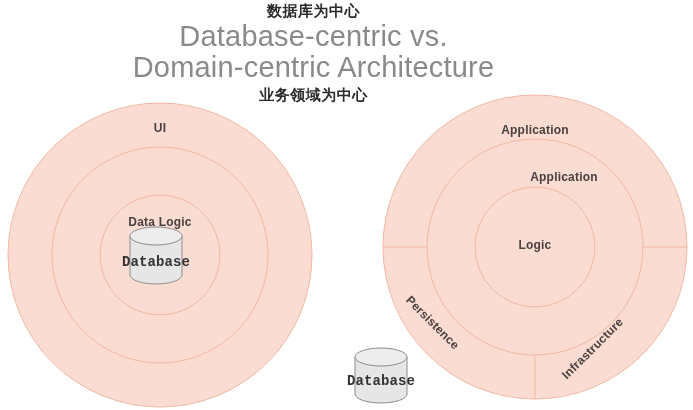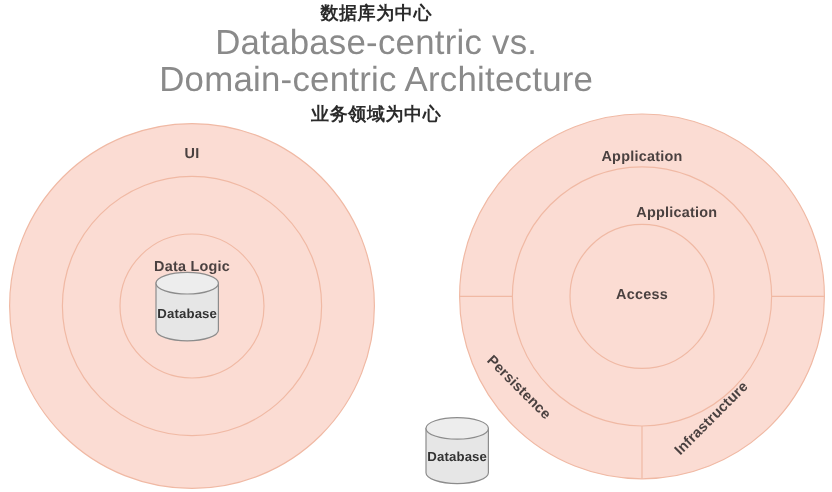--- a/index.html
+++ b/index.html
@@ -68,22 +68,22 @@
     white-space: nowrap;
     transform: translateX(-50%);
     letter-spacing: 0.2px;
   }
   .ring-label.rotated {
     transform: none;
     transform-origin: left center;
   }
   .db-caption {
     position: absolute;
-    font-family: Liberation Sans, sans-serif;
-    font-size: 11px;
+    font-family: Liberation Mono, monospace;
+    font-size: 14px;
     font-weight: 700;
     color: #333333;
     white-space: nowrap;
     transform: translate(-50%, -50%);
     letter-spacing: 0.1px;
   }
 </style>
 </head>
 <body>
 
@@ -126,19 +126,19 @@
     </g>
   </svg>
 
   <div class="ring-label" style="left:160px; top:121px;">UI</div>
   <div class="ring-label" style="left:160px; top:215px;">Data Logic</div>
 
   <div class="db-caption" style="left:156px; top:262px;">Database</div>
 
   <div class="ring-label" style="left:535px; top:123px;">Application</div>
   <div class="ring-label" style="left:535px; top:170px;margin-left:29px;">Application</div>
-  <div class="ring-label" style="left:535px; top:238px;">Access</div>
+  <div class="ring-label" style="left:535px; top:238px;">Logic</div>
 
   <div class="ring-label rotated" style="left:408px; top:291px; transform: rotate(45deg);">Persistence</div>
   <div class="ring-label rotated" style="left:564px; top:370px; transform: rotate(-45deg);">Infrastructure</div>
 
   <div class="db-caption" style="left:381px; top:381px;">Database</div>
 </div>
 
 </body></html>

